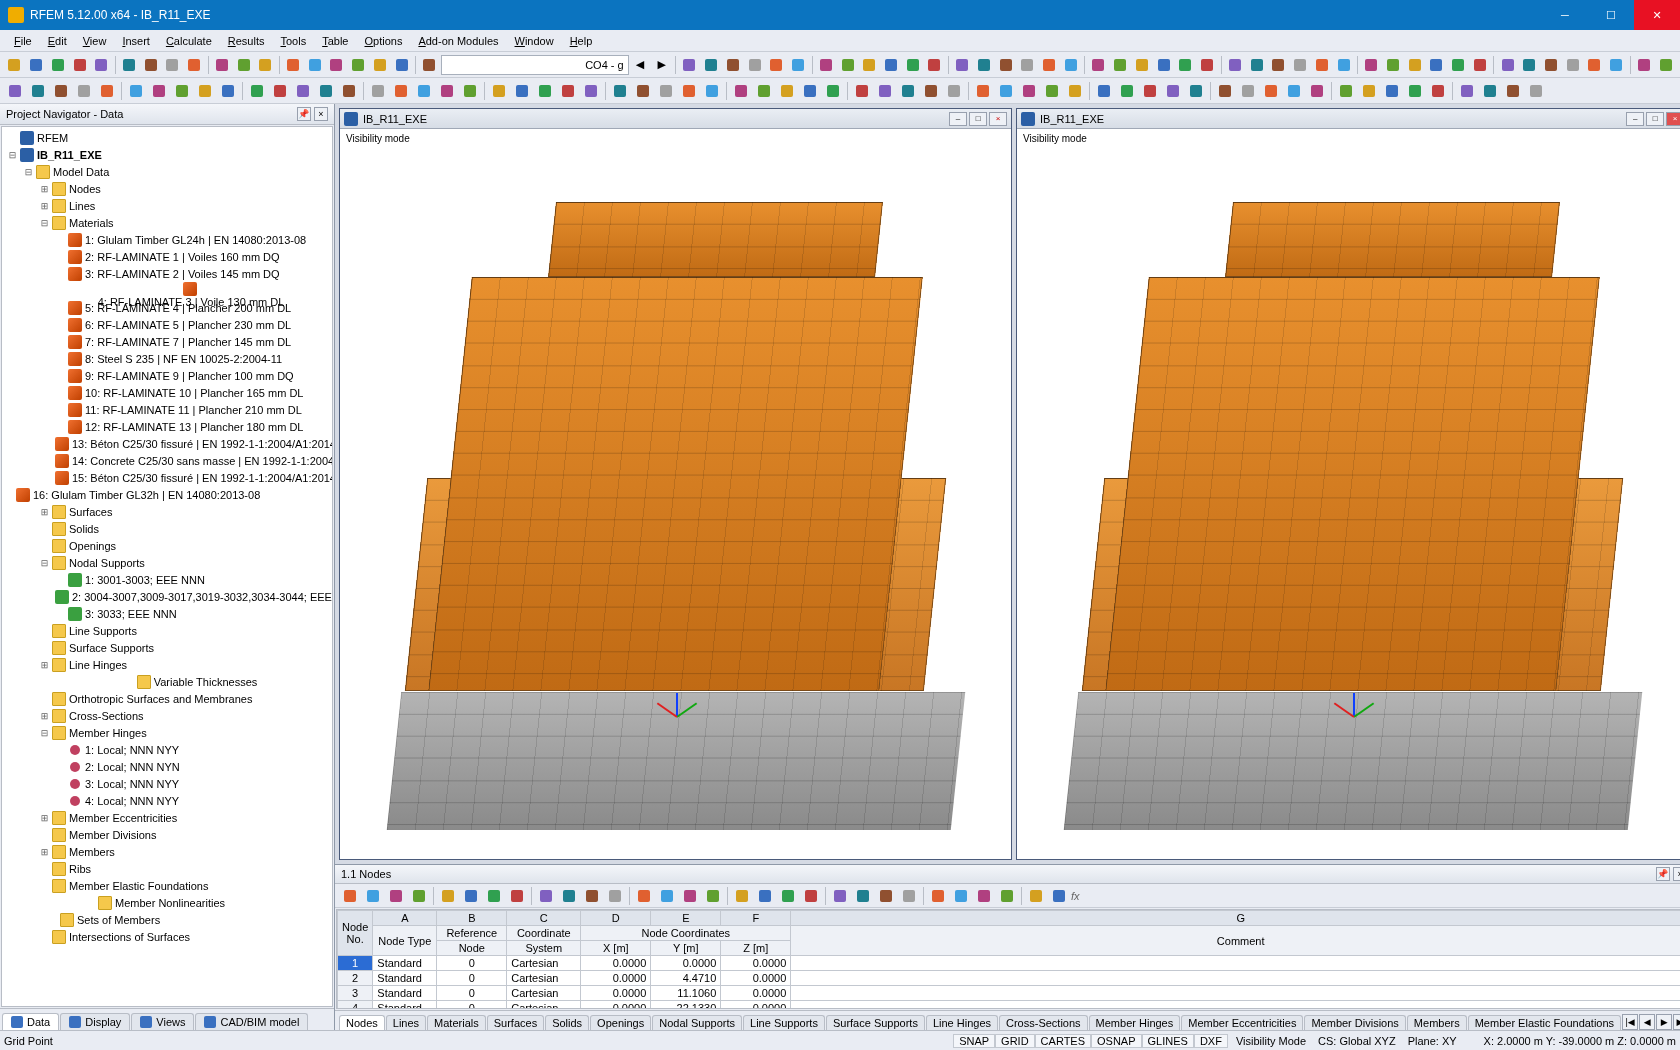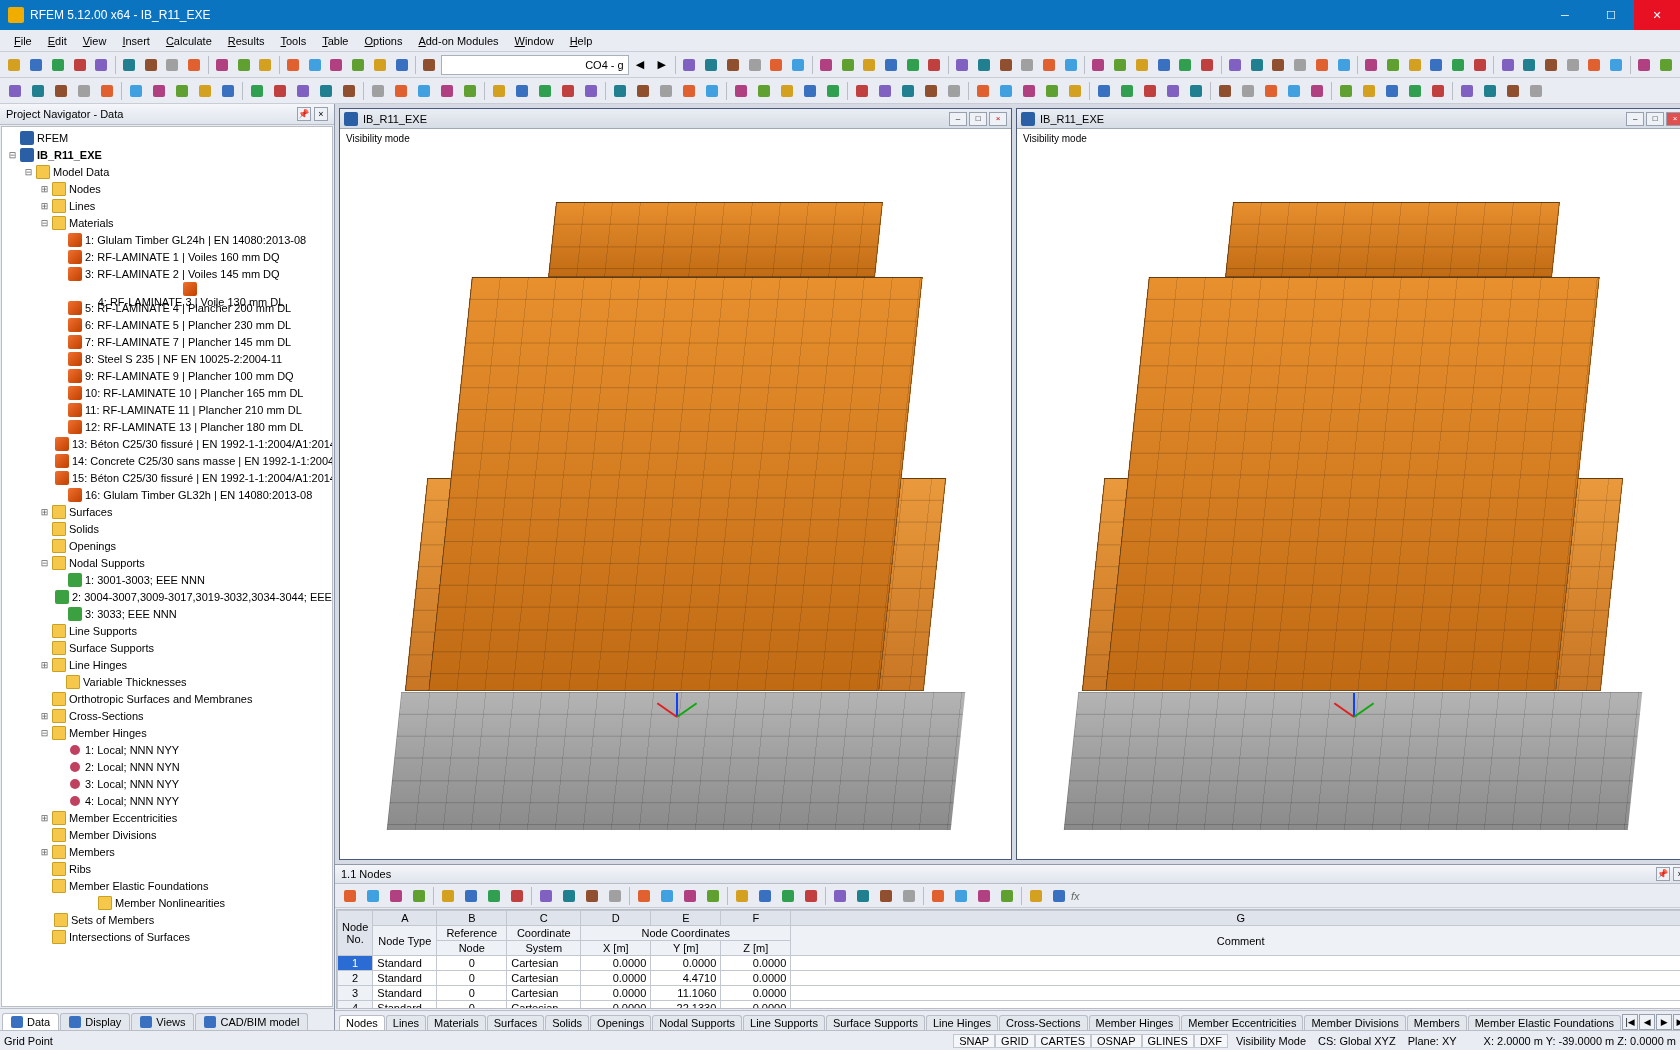--- a/index.html
+++ b/index.html
@@ -912,21 +912,21 @@
         <div class="tree-row" style="padding-left: 52px;">
           <span class="tw"></span>
           <span class="ico mat"></span>
           <span class="lbl">14: Concrete C25/30 sans masse | EN 1992-1-1:2004/</span>
         </div>
         <div class="tree-row" style="padding-left: 52px;">
           <span class="tw"></span>
           <span class="ico mat"></span>
           <span class="lbl">15: Béton C25/30 fissuré | EN 1992-1-1:2004/A1:2014</span>
         </div>
-        <div class="tree-row" style="padding-left: 52px;">
+        <div class="tree-row" style="">
           <span class="tw"></span>
           <span class="ico mat"></span>
           <span class="lbl">16: Glulam Timber GL32h | EN 14080:2013-08</span>
         </div>
         <div class="tree-row" style="padding-left: 36px;">
           <span class="tw">⊞</span>
           <span class="ico folder"></span>
           <span class="lbl">Surfaces</span>
         </div>
         <div class="tree-row" style="padding-left: 36px;">
@@ -967,21 +967,21 @@
         <div class="tree-row" style="padding-left: 36px;">
           <span class="tw"></span>
           <span class="ico folder"></span>
           <span class="lbl">Surface Supports</span>
         </div>
         <div class="tree-row" style="padding-left: 36px;">
           <span class="tw">⊞</span>
           <span class="ico folder"></span>
           <span class="lbl">Line Hinges</span>
         </div>
-        <div class="tree-row" style="padding-left: 50px;">
+        <div class="tree-row" style="padding-left: 50px; justify-content: center;">
           <span class="tw"></span>
           <span class="ico folder"></span>
           <span class="lbl">Variable Thicknesses</span>
         </div>
         <div class="tree-row" style="padding-left: 36px;">
           <span class="tw"></span>
           <span class="ico folder"></span>
           <span class="lbl">Orthotropic Surfaces and Membranes</span>
         </div>
         <div class="tree-row" style="padding-left: 36px;">
@@ -1037,21 +1037,21 @@
         <div class="tree-row" style="padding-left: 36px;">
           <span class="tw"></span>
           <span class="ico folder"></span>
           <span class="lbl">Member Elastic Foundations</span>
         </div>
         <div class="tree-row" style="padding-left: 36px; margin-left: 46px;">
           <span class="tw"></span>
           <span class="ico folder"></span>
           <span class="lbl">Member Nonlinearities</span>
         </div>
-        <div class="tree-row" style="padding-left: 38px;">
+        <div class="tree-row" style="padding-left: 24px; margin-left: 20px;">
           <span class="tw"></span>
           <span class="ico folder"></span>
           <span class="lbl">Sets of Members</span>
         </div>
         <div class="tree-row" style="padding-left: 36px;">
           <span class="tw"></span>
           <span class="ico folder"></span>
           <span class="lbl">Intersections of Surfaces</span>
         </div>
       </div>

